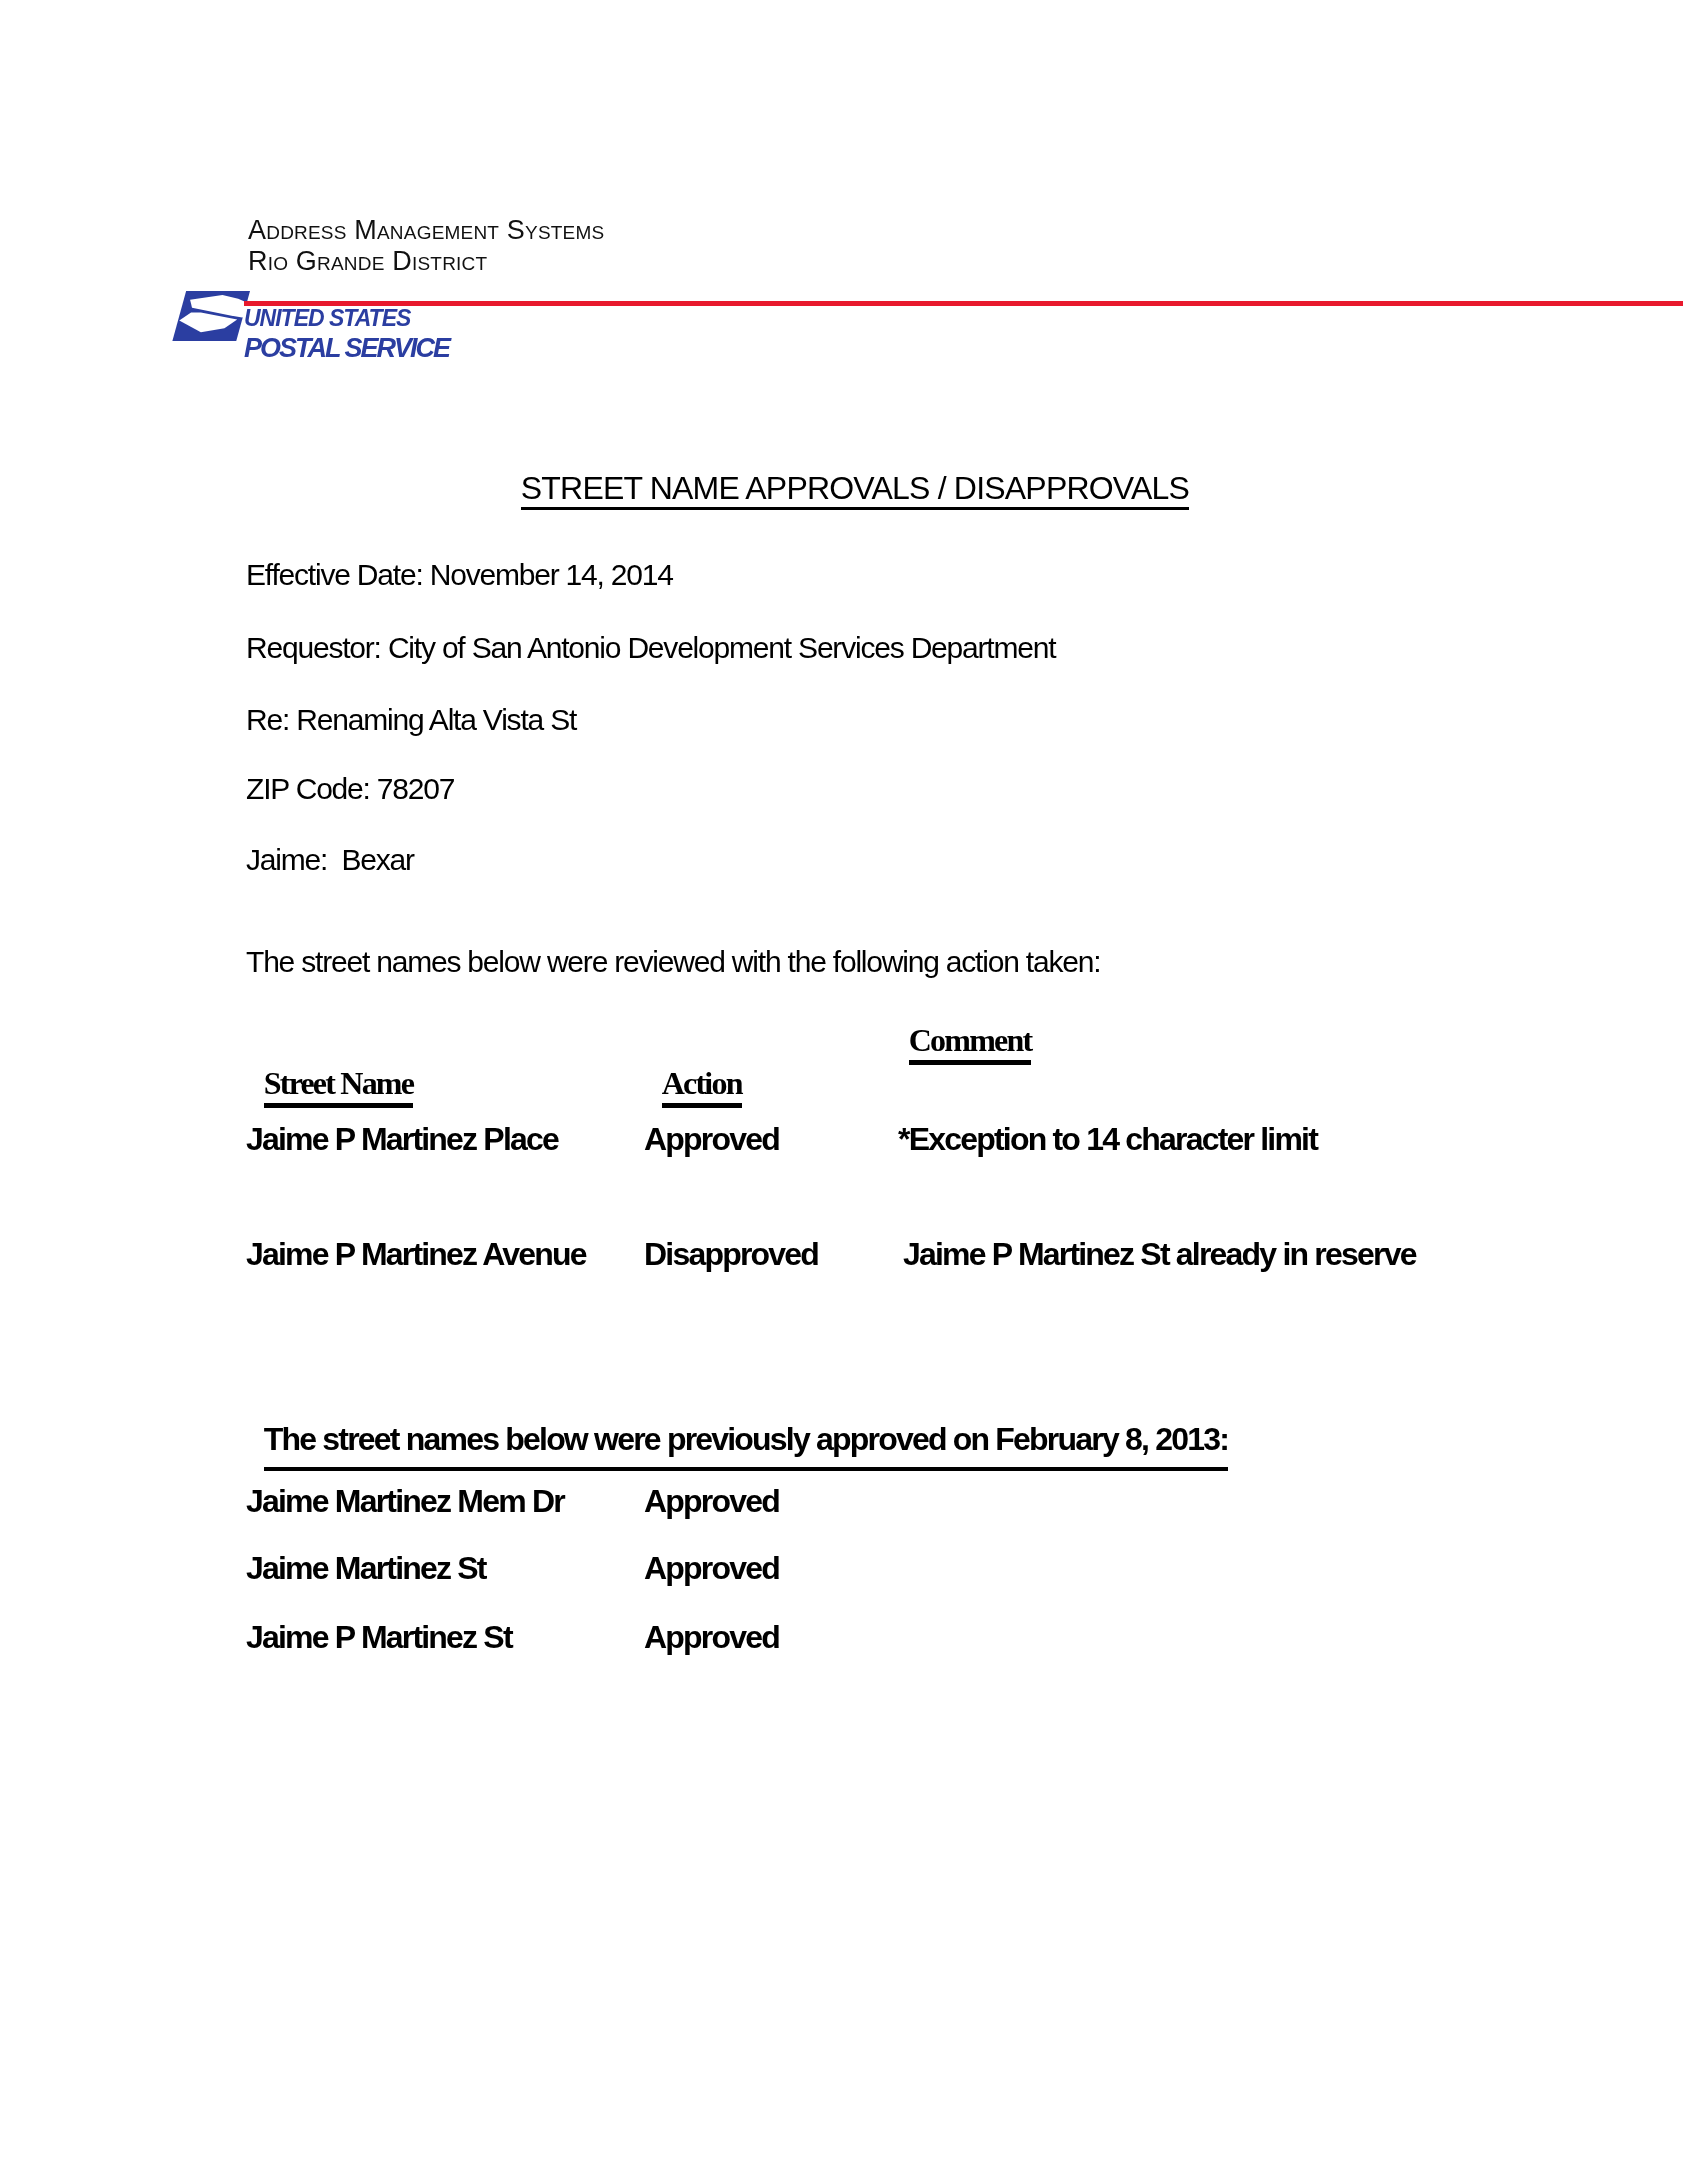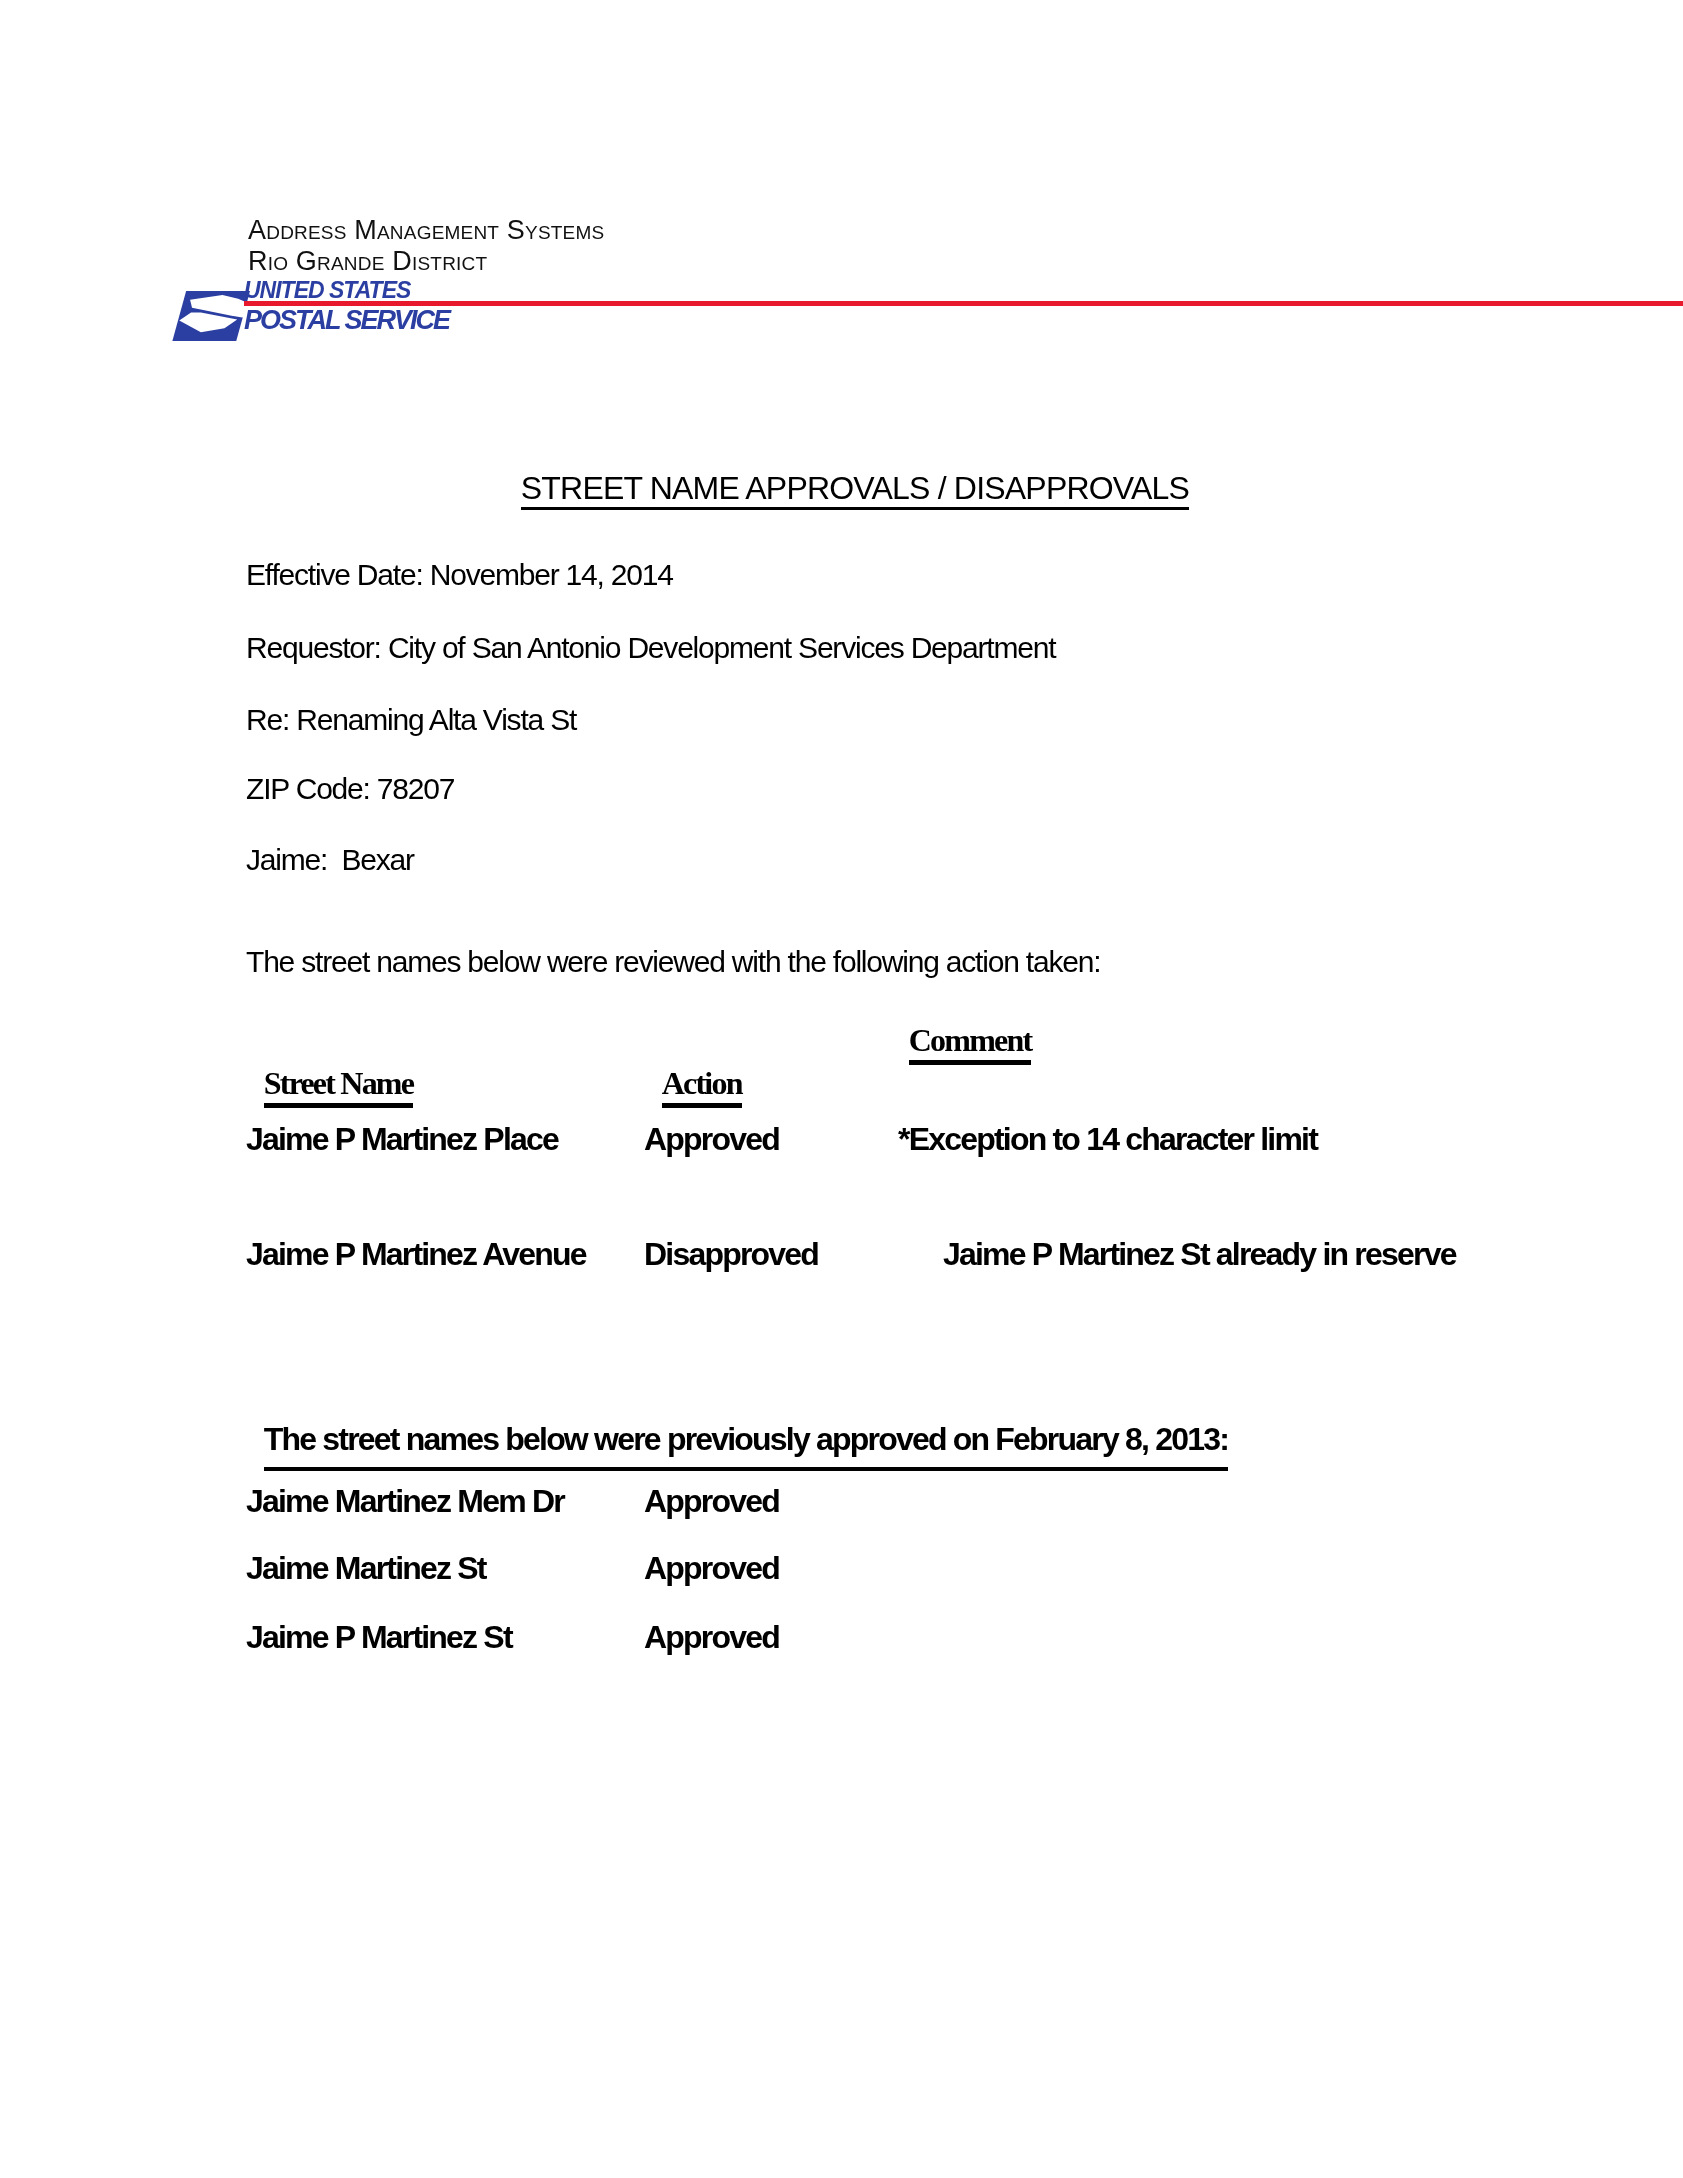--- a/index.html
+++ b/index.html
@@ -22,20 +22,21 @@
   .dept-line {
     font-variant: small-caps;
     font-size: 27px;
     letter-spacing: 0.2px;
     color: #111111;
   }
   .logo-word {
     font-weight: bold;
     font-style: italic;
     color: #2b3ea1;
+    margin-top: 28px;
   }
   .logo-us { font-size: 23px; letter-spacing: -1px; }
   .logo-ps { font-size: 27px; letter-spacing: -2px; }
   .red-rule {
     position: absolute;
     height: 5px;
     background: #e8192d;
   }
 
   
@@ -116,21 +117,21 @@
   <div class="abs" style="left:891px; top:1008px;">
     <span class="col-header">Comment</span>
   </div>
 
   <div class="abs bold-text" style="left:246px; top:1123px;">Jaime P Martinez Place</div>
   <div class="abs bold-text" style="left:644px; top:1123px;">Approved</div>
   <div class="abs bold-text" style="left:898px; top:1123px;">*Exception to 14 character limit</div>
 
   <div class="abs bold-text" style="left:246px; top:1238px;">Jaime P Martinez Avenue</div>
   <div class="abs bold-text" style="left:644px; top:1238px;">Disapproved</div>
-  <div class="abs bold-text" style="left:903px; top:1238px;margin-left:40px;">Jaime P Martinez St already in reserve</div>
+  <div class="abs bold-text" style="left:903px; top:1238px;">Jaime P Martinez St already in reserve</div>
 
   <div class="abs" style="left:246px; top:1407px;">
     <span class="section-heading">The street names below were previously approved on February 8, 2013:</span>
   </div>
 
   <div class="abs bold-text" style="left:246px; top:1485px;">Jaime Martinez Mem Dr</div>
   <div class="abs bold-text" style="left:644px; top:1485px;">Approved</div>
 
   <div class="abs bold-text" style="left:246px; top:1552px;">Jaime Martinez St</div>
   <div class="abs bold-text" style="left:644px; top:1552px;">Approved</div>

